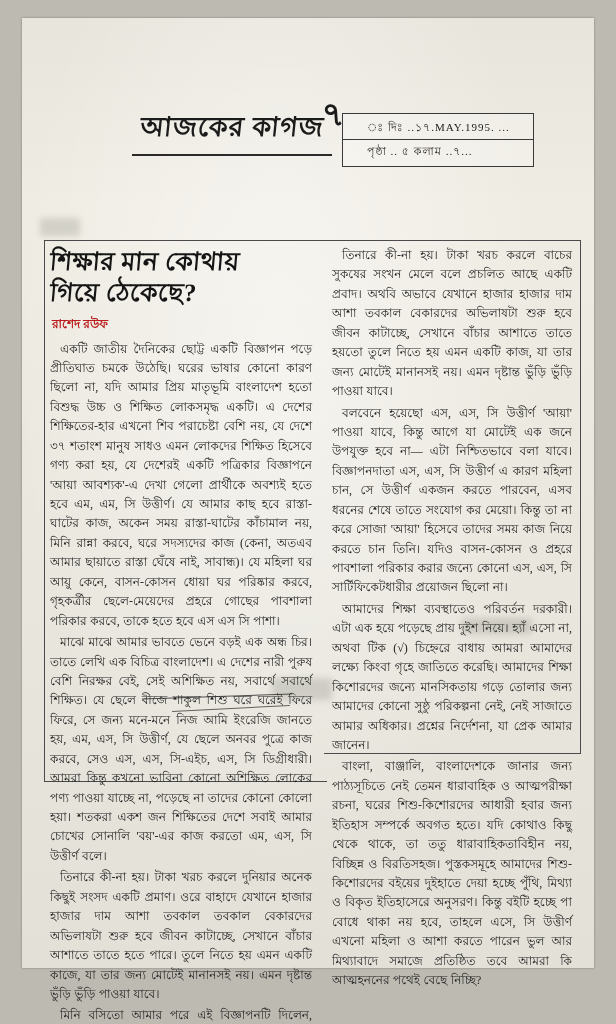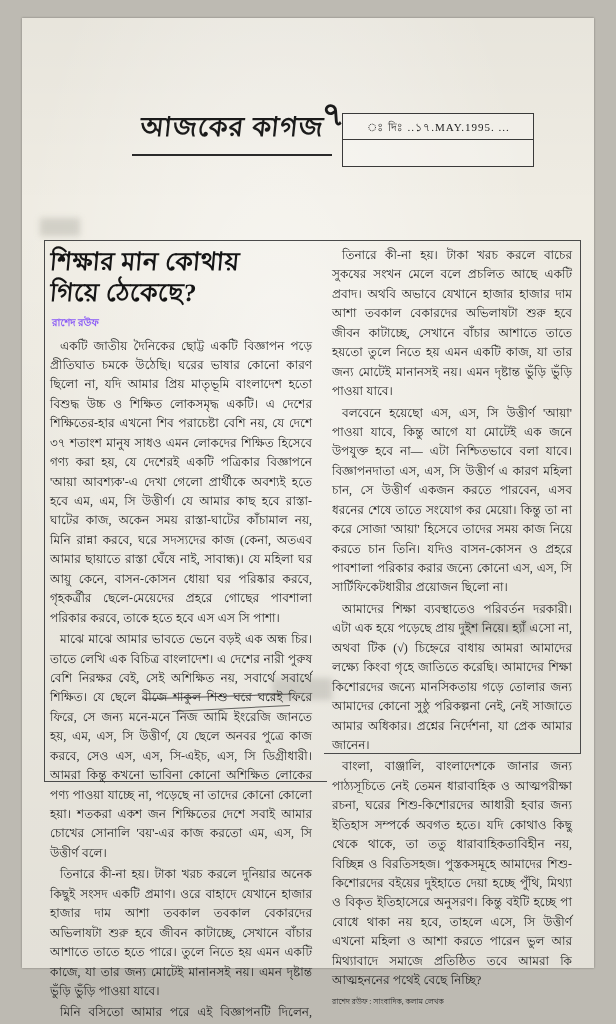--- a/index.html
+++ b/index.html
@@ -118,22 +118,22 @@
     font-weight: bold;
     font-size: 25px;
     line-height: 1.25;
     color: #151515;
     transform: skewX(-5deg);
     letter-spacing: 0.5px;
   }
   #byline {
     font-family: "Liberation Serif", serif;
     font-weight: bold;
-    font-size: 10px;
-    color: #8b5cf6;
+    font-size: 12px;
+    color: #b91c1c;
     margin: 6px 0 5px 2px;
   }
   .body-text {
     font-family: "Liberation Serif", serif;
     font-size: 12px;
     line-height: 1.62;
     text-align: justify;
     color: #242424;
     word-spacing: 0.5px;
   }
@@ -200,20 +200,21 @@
     <div id="masthead">
       <div class="name">আজকের কাগজ</div>
       <div class="rule"></div>
     </div>
 
     <div id="pagenum">৭</div>
 
     <div id="stampbox">
       <div class="line1 dotfill">ঃ দিঃ ..১৭.MAY.1995. ...</div>
       <div class="mid"></div>
+      <div class="line2 dotfill">পৃষ্ঠা ..  ৫  কলাম ..৭...</div>
     </div>
 
     <div id="leftbox"></div>
     <div id="rightbox"></div>
 
     <div class="col" id="colLeft">
       <div id="headline">
         <div class="hl">শিক্ষার মান কোথায়</div>
         <div class="hl">গিয়ে ঠেকেছে?</div>
       </div>
@@ -226,21 +227,20 @@
       </div>
     </div>
 
     <div class="col" id="colRight">
       <div class="body-text">
         <p class="first">তিনারে কী-না হয়। টাকা খরচ করলে বাচের সুকষের সংখন মেলে বলে প্রচলিত আছে একটি প্রবাদ। অথবি অভাবে যেখানে হাজার হাজার দাম আশা তবকাল বেকারদের অভিলাষটা শুরু হবে জীবন কাটাচ্ছে, সেখানে বাঁচার আশাতে তাতে হয়তো তুলে নিতে হয় এমন একটি কাজ, যা তার জন্য মোটেই মানানসই নয়। এমন দৃষ্টান্ত ভুঁড়ি ভুঁড়ি পাওয়া যাবে।</p>
         <p>বলবেনে হয়েছো এস, এস, সি উত্তীর্ণ 'আয়া' পাওয়া যাবে, কিন্তু আগে যা মোটেই এক জনে উপযুক্ত হবে না— এটা নিশ্চিতভাবে বলা যাবে। বিজ্ঞাপনদাতা এস, এস, সি উত্তীর্ণ এ কারণ মহিলা চান, সে উত্তীর্ণ একজন করতে পারবেন, এসব ধরনের শেষে তাতে সংযোগ কর মেয়ো। কিন্তু তা না করে সোজা 'আয়া' হিসেবে তাদের সময় কাজ নিয়ে করতে চান তিনি। যদিও বাসন-কোসন ও প্রহরে পাবশালা পরিকার করার জন্যে কোনো এস, এস, সি সার্টিফিকেটধারীর প্রয়োজন ছিলো না।</p>
         <p>আমাদের শিক্ষা ব্যবস্থাতেও পরিবর্তন দরকারী। এটা এক হয়ে পড়েছে প্রায় দুইশ নিয়ে। হ্যাঁ এসো না, অথবা টিক (√) চিহ্নেরে বাধায় আমরা আমাদের লক্ষ্যে কিংবা গৃহে জাতিতে করেছি। আমাদের শিক্ষা কিশোরদের জন্যে মানসিকতায় গড়ে তোলার জন্য আমাদের কোনো সুষ্ঠু পরিকল্পনা নেই, নেই সাজাতে আমার অধিকার। প্রশ্নের নির্দেশনা, যা প্রেক আমার জানেন।</p>
         <p>বাংলা, বাঞ্জালি, বাংলাদেশকে জানার জন্য পাঠ্যসূচিতে নেই তেমন ধারাবাহিক ও আত্মপরীক্ষা রচনা, ঘরের শিশু-কিশোরদের আধারী হবার জন্য ইতিহাস সম্পর্কে অবগত হতে। যদি কোথাও কিছু থেকে থাকে, তা ততু ধারাবাহিকতাবিহীন নয়, বিচ্ছিন্ন ও বিরতিসহজ। পুস্তকসমূহে আমাদের শিশু-কিশোরদের বইয়ের দুইহাতে দেয়া হচ্ছে পুঁথি, মিথ্যা ও বিকৃত ইতিহাসেরে অনুসরণ। কিন্তু বইটি হচ্ছে পা বোধে থাকা নয় হবে, তাহলে এসে, সি উত্তীর্ণ এখনো মহিলা ও আশা করতে পারেন ভুল আর মিথ্যাবাদে সমাজে প্রতিষ্ঠিত তবে আমরা কি আত্মহননের পথেই বেছে নিচ্ছি?</p>
       </div>
-      <div class="sig">রাশেদ রউফ : সাংবাদিক, কলাম লেখক</div>
     </div>
 
     <div id="strike"></div>
     <div id="strike2"></div>
 
     <div class="smudge" style="left:18px; top:200px; width:40px; height:18px;"></div>
     <div class="smudge" style="left:250px; top:660px; width:60px; height:22px;"></div>
     <div class="smudge" style="left:440px; top:600px; width:70px; height:16px;"></div>
   </div>
 </div>

